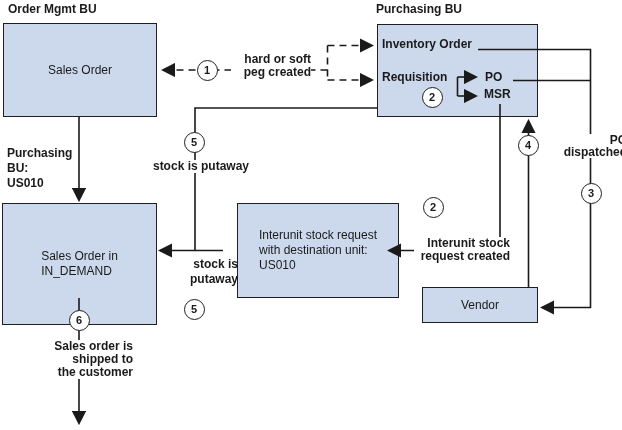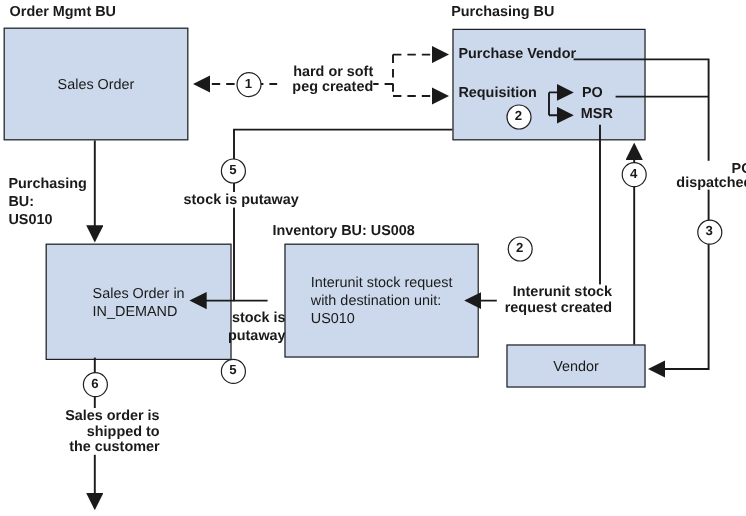--- a/index.html
+++ b/index.html
@@ -36,21 +36,21 @@
 </style>
 </head>
 <body>
 
 <div class="stage">
 
   <div class="box" style="left:3px;top:23px;width:154px;height:94px;">Sales Order</div>
 
   <div class="box" style="left:377px;top:24px;width:161px;height:93px;"></div>
 
-  <div class="box" style="left:2px;top:203px;width:155px;height:97px;margin-left:36px;">Sales Order in
+  <div class="box" style="left:2px;top:203px;width:155px;height:122px;">Sales Order in
 IN_DEMAND</div>
 
   <div class="box" style="left:237px;top:203px;width:162px;height:95px;">Interunit stock request
 with destination unit:
 US010</div>
 
   <div class="box" style="left:422px;top:287px;width:116px;height:36px;">Vendor</div>
 
   <svg class="wires" width="622" height="430" viewBox="0 0 622 430">
     <defs>
@@ -77,23 +77,22 @@
         <path d="M 327.5 70 L 163 70" marker-end="url(#arr)"></path>
         <path d="M 327.5 45.5 L 327.5 80"></path>
         <path d="M 327.5 45.5 L 372 45.5" marker-end="url(#arr)"></path>
         <path d="M 327.5 80 L 372 80" marker-end="url(#arr)"></path>
       </g>
     </g>
   </svg>
 
   <div class="lbl" style="left:8px;top:3px;">Order Mgmt BU</div>
   <div class="lbl" style="left:376px;top:3px;">Purchasing BU</div>
-  <div class="lbl" style="left:227px;top:186px;">Inventory BU: US008</div>
 
-  <div class="lbl" style="left:382px;top:38px;">Purchase Vendor</div>
+  <div class="lbl" style="left:382px;top:38px;">Inventory Order</div>
   <div class="lbl" style="left:382px;top:71px;">Requisition</div>
   <div class="lbl" style="left:485px;top:71px;">PO</div>
   <div class="lbl" style="left:484px;top:88px;">MSR</div>
 
   <div class="lbl ctr bgw" style="left:231px;top:53px;width:80px;">hard or soft
 peg created</div>
   <div class="lbl" style="left:7px;top:146px;line-height:15px;">Purchasing
 BU:
 US010</div>
   <div class="lbl ctr bgw" style="left:141px;top:160px;width:108px;">stock is putaway</div>

